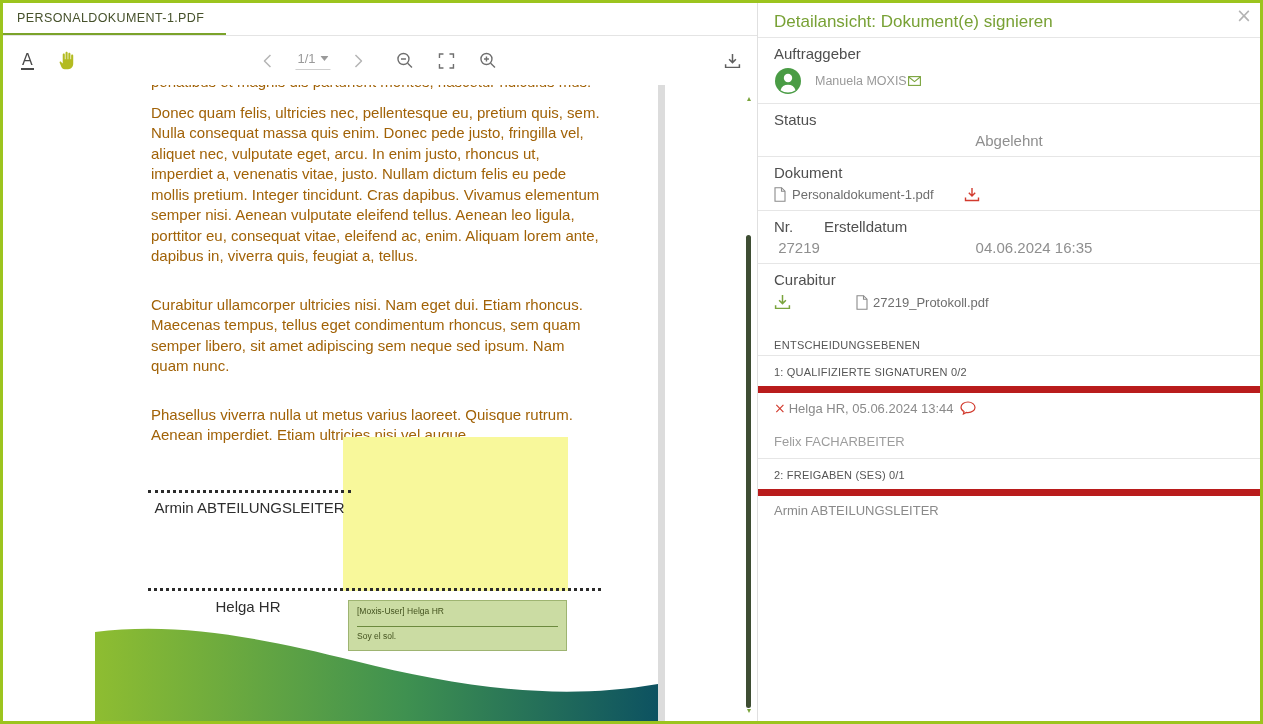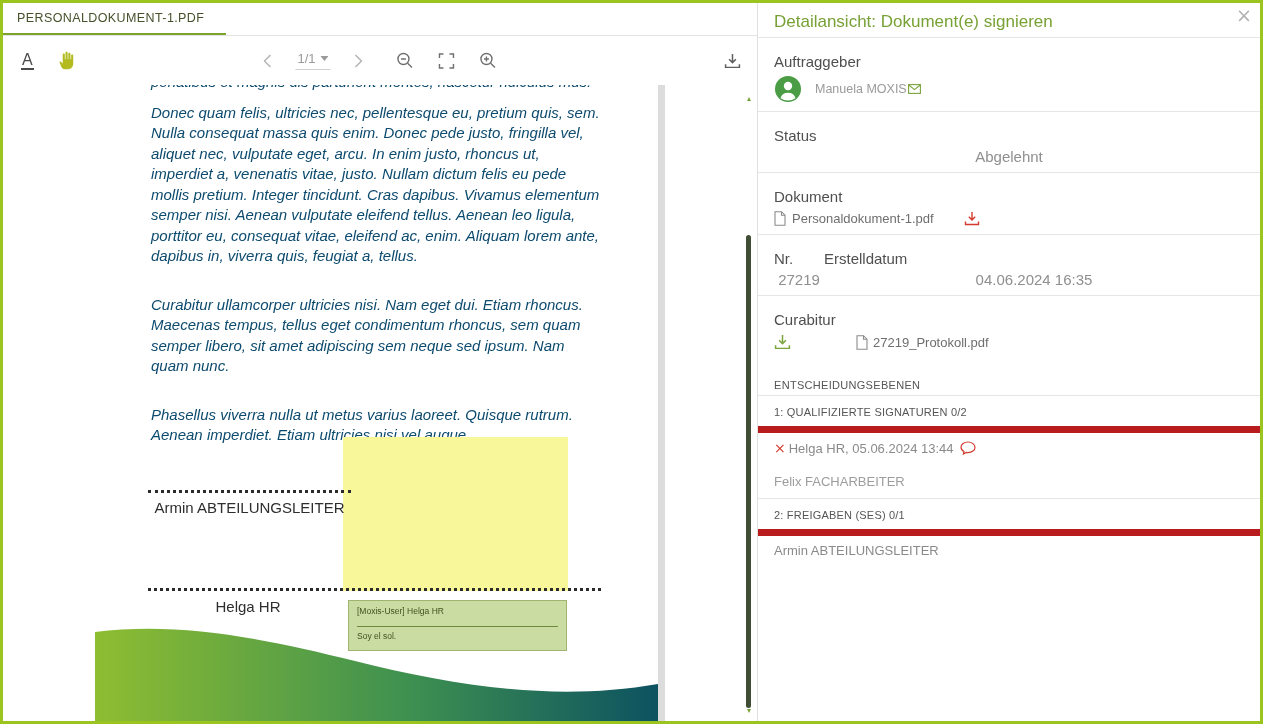--- a/index.html
+++ b/index.html
@@ -19,21 +19,21 @@
   .tool-btn {display:inline-flex;align-items:center;justify-content:center;cursor:pointer;background:none;border:none;}
   .text-tool {font-size:16px;color:#4a4a4a;border-bottom:2px solid #4a4a4a;line-height:17px;padding:0 1px;}
   .page-drop {display:inline-flex;align-items:center;gap:5px;color:#9a9a9a;font-size:13px;
               border-bottom:1px solid #cfcfcf;padding:0 2px 3px;cursor:pointer;}
   .zoom-gap {margin-left:10px;}
 
   
   .pdf-area {position:absolute;left:0;top:82px;width:754px;height:636px;background:#fff;overflow:hidden;}
   .page {position:absolute;left:92px;top:0;width:570px;height:636px;background:#fff;border-right:7px solid #dcdcdc;overflow:hidden;}
   .doc-text {position:relative;padding:0 55px 0 56px;}
-  .doc-text p {font-size:15px;line-height:20.5px;color:#0c4a6e;margin:28px 0 0;font-style:italic;}
+  .doc-text p {font-size:15px;line-height:20.5px;color:#a16207;margin:28px 0 0;}
   p.clipped {margin-top:-13px;}
   p.clipped + p {margin-top:10px;}
   .sig-field {position:absolute;left:248px;top:352px;width:225px;height:154px;background:#f8f89b;z-index:2;cursor:pointer;}
   .dotted {position:absolute;border-bottom:3px dotted #2b2b2b;z-index:3;}
   .dotted-1 {left:53px;top:405px;width:203px;}
   .dotted-2 {left:53px;top:503px;width:453px;}
   .sig-label {position:absolute;font-size:15px;color:#2e2e2e;text-align:center;z-index:3;}
   .sig-label-1 {left:53px;top:414px;width:203px;}
   .sig-label-2 {left:53px;top:513px;width:200px;}
   .stamp {position:absolute;left:253px;top:515px;width:219px;height:51px;background:#cbdca3;border:1px solid #9eb471;z-index:4;}
@@ -48,21 +48,21 @@
   .varrow {position:absolute;left:0;width:12px;text-align:center;font-family:"DejaVu Sans",sans-serif;
            font-size:8px;line-height:8px;color:#7aa43c;cursor:pointer;}
   .varrow.up {top:10px;}
   .varrow.down {bottom:6px;}
 
   
   .panel {position:absolute;left:754px;top:0;width:503px;height:718px;border-left:1px solid #e0e0e0;background:#fff;}
   .panel-head {height:35px;border-bottom:1px solid #e6e6e6;position:relative;padding:9px 16px 0;}
   .panel-title {font-size:17px;color:#78a135;}
   .close-btn {position:absolute;top:1px;right:8px;font-size:19px;color:#b3b3b3;cursor:pointer;font-family:"DejaVu Sans",sans-serif;}
-  .sec {padding:7px 16px;border-bottom:1px solid #e6e6e6;margin-top:8px;}
+  .sec {padding:7px 16px;border-bottom:1px solid #e6e6e6;}
   .sec.noline {border-bottom:none;}
   .sec-label {font-size:15px;color:#4f4f4f;margin-bottom:4px;}
   .sec-value {font-size:15px;color:#8f8f8f;text-align:center;}
   .person-row {display:flex;align-items:center;gap:13px;height:30px;}
   .person-name {font-size:12.5px;color:#9a9a9a;display:inline-flex;align-items:center;}
   .file-row {display:flex;align-items:center;gap:6px;height:18px;font-size:13px;color:#6e6e6e;}
   .dl-red {margin-left:24px;cursor:pointer;}
   .grid2 {display:grid;grid-template-columns:50px 1fr;}
   .proto-row {display:flex;align-items:center;height:20px;}
   .proto-file {display:flex;align-items:center;gap:5px;margin-left:65px;font-size:13px;color:#6e6e6e;cursor:pointer;}

